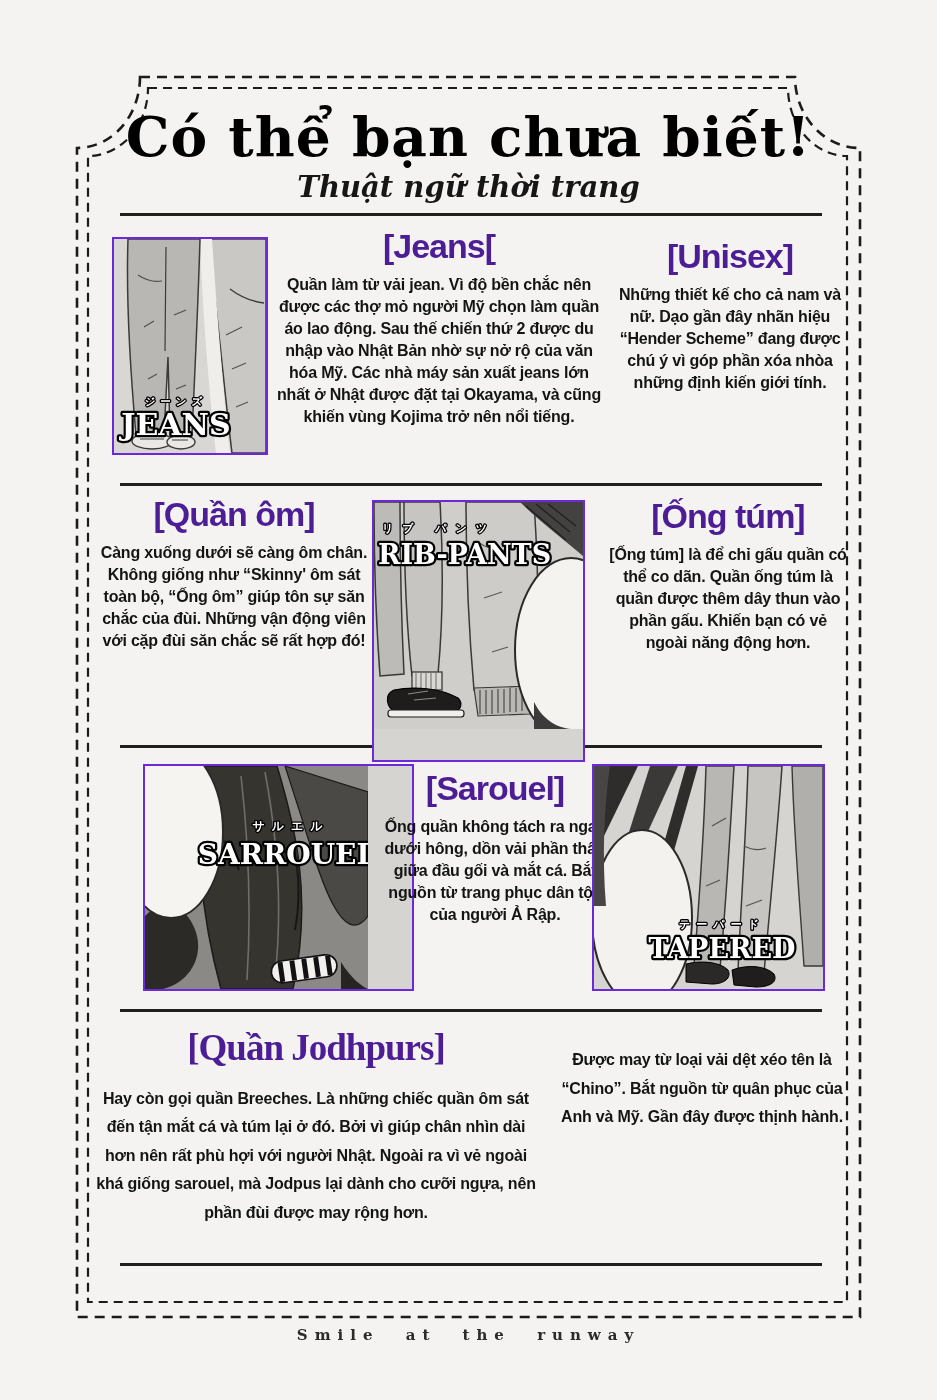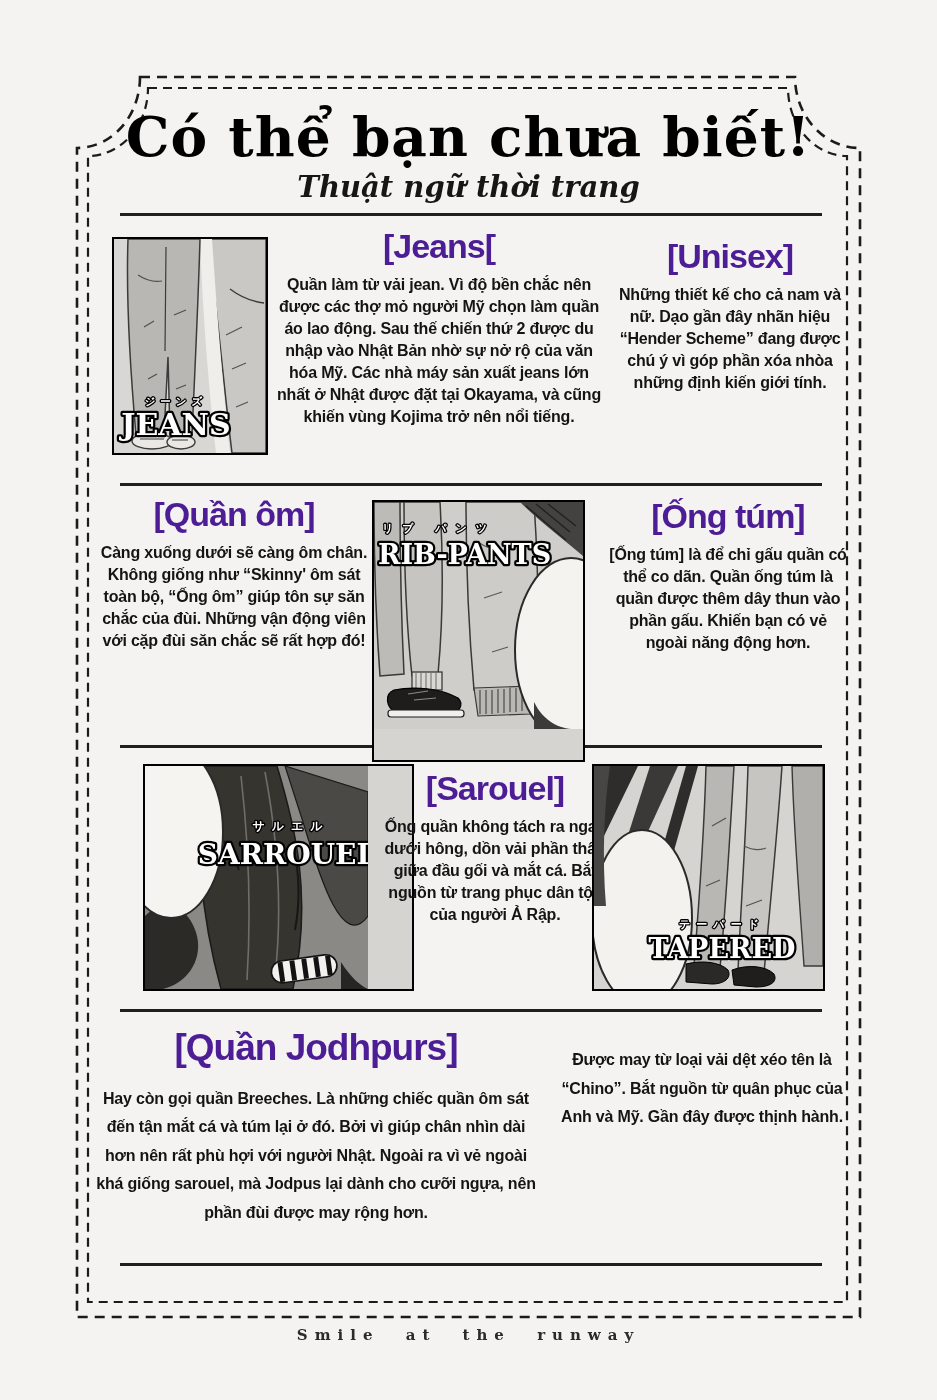--- a/index.html
+++ b/index.html
@@ -12,24 +12,24 @@
 
   .page-title{position:absolute; left:0; top:104px; width:937px; text-align:center;
     font-family:"DejaVu Serif", serif; font-size:55px; font-weight:600; color:#000000; letter-spacing:1px;}
   .page-subtitle{position:absolute; left:0; top:170px; width:937px; text-align:center;
     font-family:"DejaVu Serif", serif; font-style:italic; font-size:29px; font-weight:600; color:#161616;}
 
   .sec{position:absolute; text-align:center; color:#141414;}
   .sec h2{margin:0; font-family:"Liberation Sans", sans-serif; font-weight:bold;
     font-size:34px; letter-spacing:-1px; color:#4c1d95; line-height:1.1;}
   .sec .body-text{margin-top:9px; font-weight:bold; font-size:16px; line-height:22px; letter-spacing:-0.2px;}
-  .sec.large h2{font-size:37px;}
+  .sec.large h2{font-size:37px;font-family:Liberation Serif, serif;}
   .sec.large .body-text{margin-top:16px; font-size:16px; line-height:28.5px;}
 
-  .panel{position:absolute; border:2px solid #000000; background:#d5d4d1; box-sizing:border-box;}
+  .panel{position:absolute; border:2px solid #6d28d9; background:#d5d4d1; box-sizing:border-box;}
   .panel svg{display:block;}
 
   .footer-note{position:absolute; left:0; top:1326px; width:937px; text-align:center;
     font-family:"DejaVu Serif", serif; font-size:15px; font-weight:bold; color:#2b2b2b;
     letter-spacing:7px; word-spacing:14px;}
 </style>
 </head>
 <body>
 
 <div id="page">

